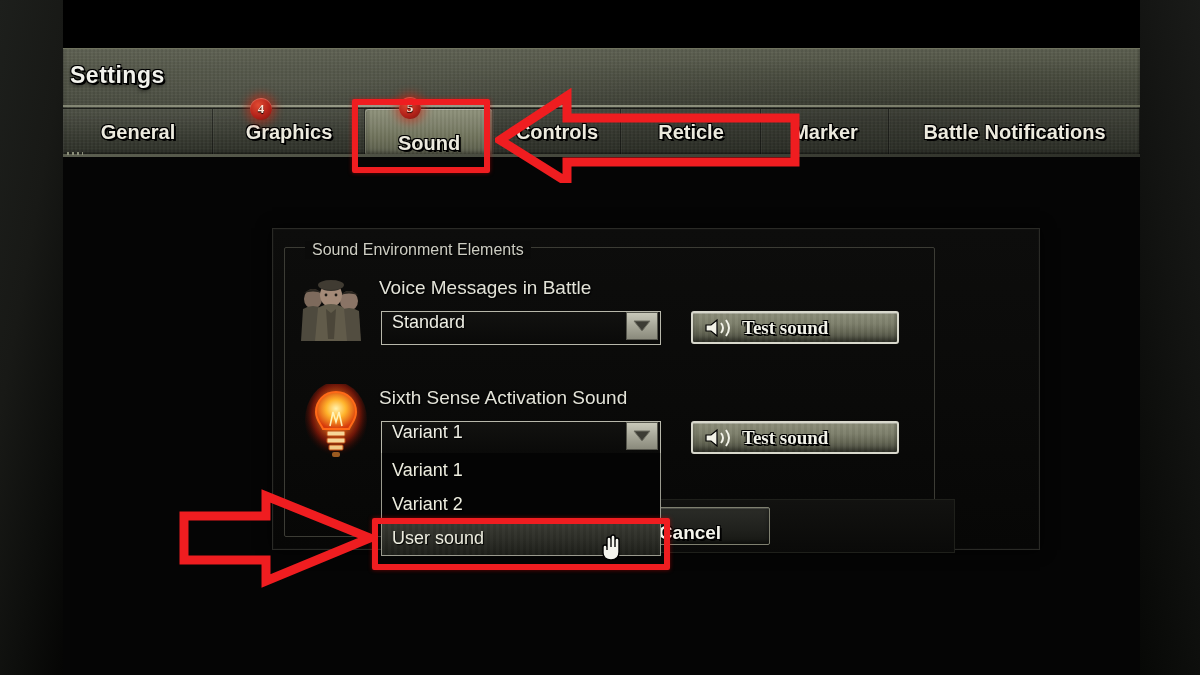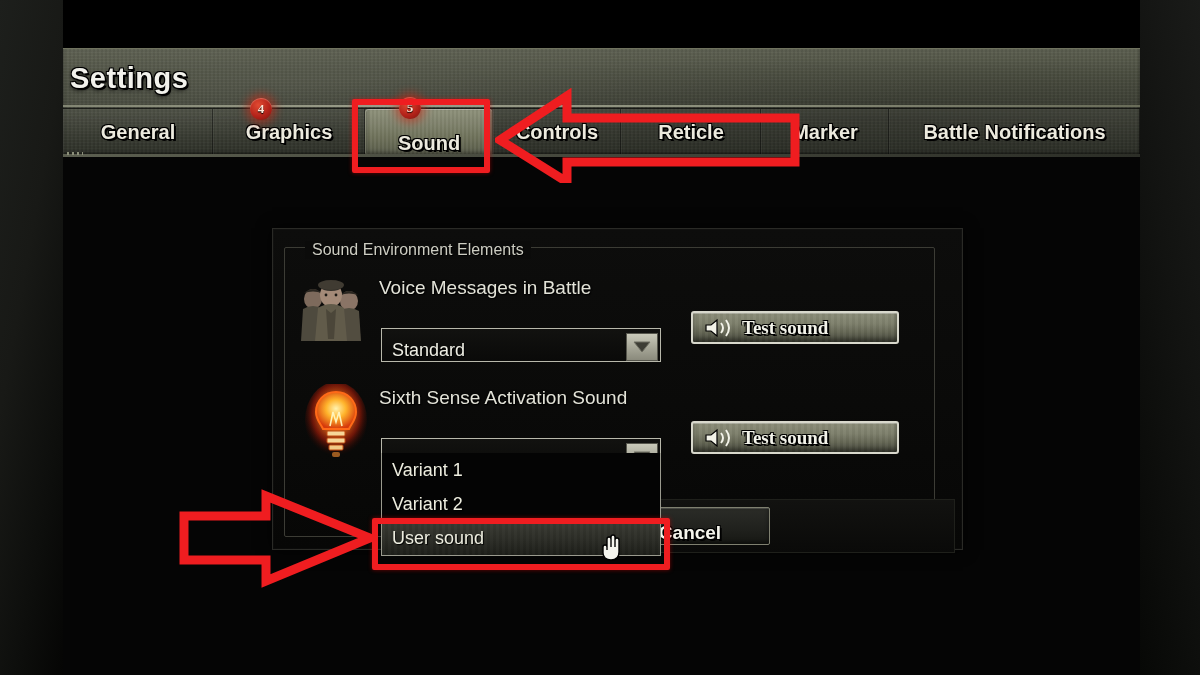--- a/index.html
+++ b/index.html
@@ -39,21 +39,21 @@
   .header-bar::after{
     content:""; position:absolute; left:0; right:0; top:0; bottom:0;
     background:
       radial-gradient(ellipse at 20% 30%, rgba(255,255,255,.05), transparent 55%),
       radial-gradient(ellipse at 75% 65%, rgba(0,0,0,.22), transparent 60%);
     pointer-events:none;
   }
 
   .title{
     position:absolute; left:7px; top:62px;
-    font-size:29px; font-weight:bold; color:#f2f2ec;
+    font-size:23px; font-weight:bold; color:#f2f2ec;
     letter-spacing:.5px;
     text-shadow:2px 2px 0 #000, -1px -1px 0 #000, 1px -1px 0 #000, -1px 1px 0 #000, 0 2px 4px rgba(0,0,0,.9);
     font-family:"Liberation Sans", sans-serif;
     z-index:6;
   }
 
   .title-rule{
     position:absolute; left:0px; top:105px; width:1077px; height:2px;
     background:linear-gradient(90deg,#8d907c 0%,#a9ac97 30%,#9a9d88 60%,#71745f 100%);
     opacity:.85; z-index:5;
@@ -121,21 +121,21 @@
   .badge-4{ left:187px; top:98px; }
   .badge-5{ left:336px; top:97px; }
 
   
   .content{
     position:absolute; left:0; top:155px; width:1077px; height:520px;
     background:#050505;
   }
 
   .panel{
-    position:absolute; left:209px; top:73px; width:691px; height:322px;
+    position:absolute; left:209px; top:73px; width:768px; height:322px;
     background:linear-gradient(180deg,#0d0d0c 0%,#0a0a09 55%,#070706 100%);
     border:1px solid #2a2a26;
     box-shadow:inset 0 0 0 1px rgba(255,255,255,.02), 0 0 14px rgba(0,0,0,.8);
   }
   .fieldset{
     position:absolute; left:11px; top:18px; width:651px; height:290px;
     border:1px solid #3c3c35;
     border-radius:2px;
   }
   .fieldset-legend{
@@ -162,24 +162,24 @@
   .icon-crew{
     position:absolute; left:26px; top:-8px; width:64px; height:72px;
     overflow:hidden;
   }
   .icon-bulb{
     position:absolute; left:32px; top:-3px; width:62px; height:80px;
   }
 
   
   .combo{
-    position:absolute; left:108px; top:51px; width:280px; height:34px;
+    position:absolute; left:108px; top:34px; width:280px; height:34px;
     background:linear-gradient(180deg,#121210 0%,#0a0a09 100%);
     border:1px solid #b8b8ab;
-    display:flex; align-items:flex-end;
+    display:flex; align-items:flex-start;
     cursor:pointer;
   }
   .combo-value{
     padding-left:10px; color:#eeeee4; font-size:18px;
     text-shadow:1px 1px 1px #000;
     flex:1; white-space:nowrap; overflow:hidden;
   }
   .combo-arrow{
     width:32px; height:28px; margin-right:2px;
     background:linear-gradient(180deg,#c9c9ba 0%,#a8a899 50%,#8a8a7c 100%);

